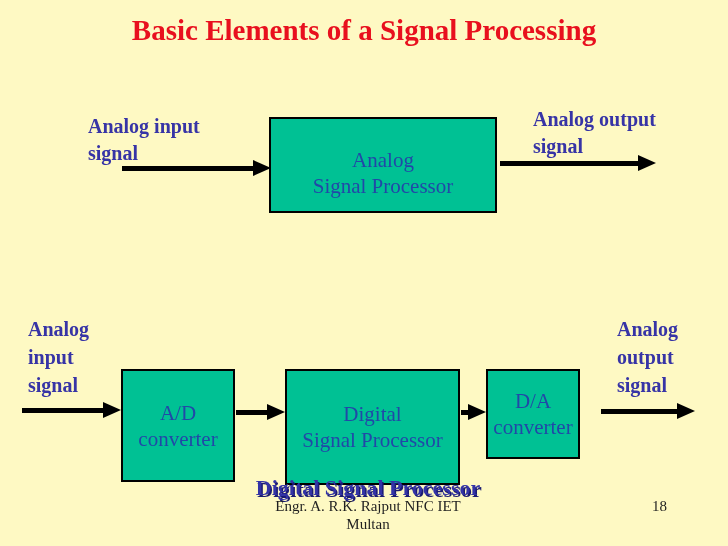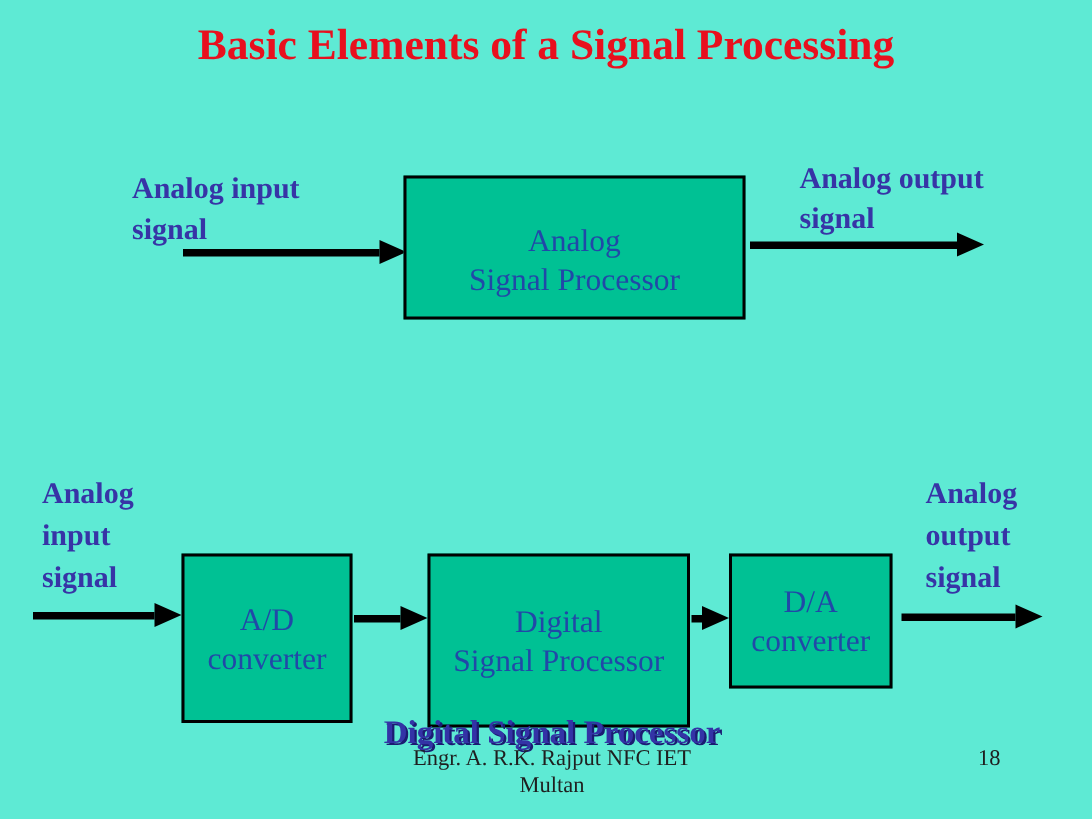--- a/index.html
+++ b/index.html
@@ -1,19 +1,19 @@
 <!DOCTYPE html>
 <html style="--title-red: #e8101e; --label-blue: #3734a6; --box-text-blue: #2148a8; --box-green: #00c194; --caption-blue: #3333a6; --caption-shadow: #1b1b72; --footer-black: #1f1f1f;"><head>
 <meta charset="utf-8">
 <style>
   html,body{margin:0;padding:0;background:#888;}
   .slide{
     position:relative;
     width:728px;height:546px;
-    background:#5eead4;
+    background:#fef9c3;
     overflow:hidden;
     font-family:"Liberation Serif","DejaVu Serif",serif;
   }
   .title{
     position:absolute;
     top:12px;left:0;right:0;
     text-align:center;
     color:var(--title-red);
     font-weight:bold;
     font-size:29px;
@@ -144,21 +144,21 @@
   <div class="box" style="left:285px;top:369px;width:175px;height:116px;">
     <span>Digital</span>
     <span>Signal Processor</span>
   </div>
 
   <div class="arrow" style="left:461px;top:404px;width:25px;">
     <i class="shaft"></i>
     <i class="head"></i>
   </div>
 
-  <div class="box" style="left:486px;top:369px;width:109px;height:90px;">
+  <div class="box" style="left:486px;top:369px;width:94px;height:90px;">
     <span>D/A</span>
     <span>converter</span>
   </div>
 
   <div class="arrow" style="left:601px;top:403px;width:94px;">
     <i class="shaft"></i>
     <i class="head"></i>
   </div>
 
   <div class="label triple" style="left:617px;top:315px;">

